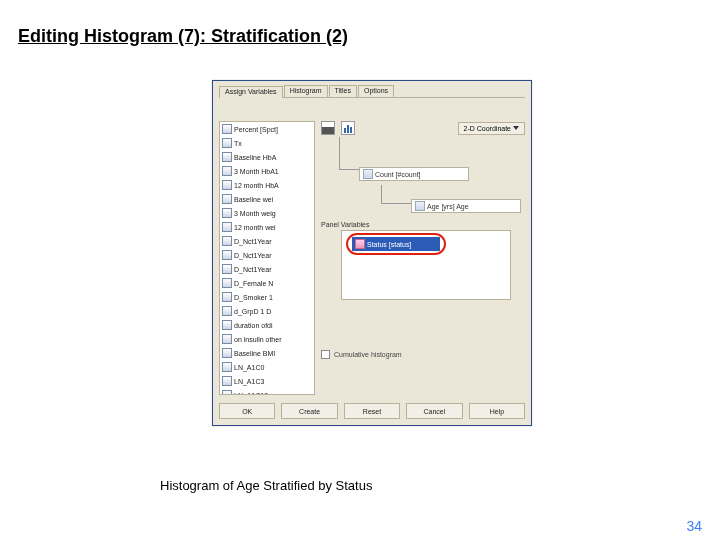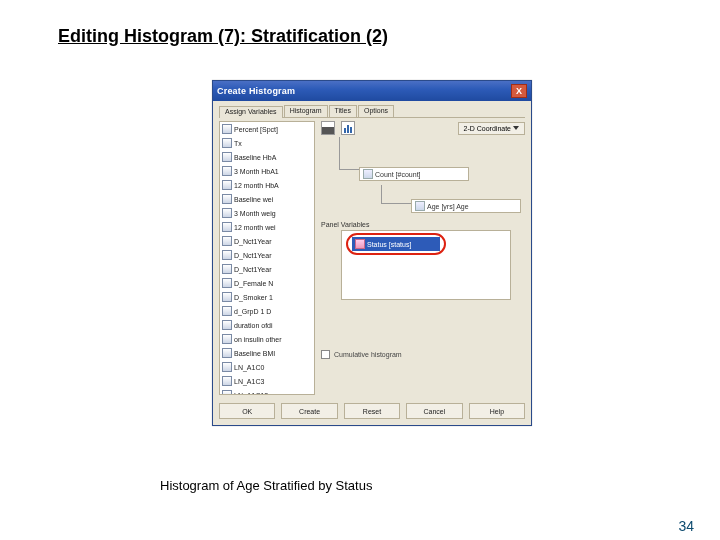--- a/index.html
+++ b/index.html
@@ -12,35 +12,34 @@
     overflow: hidden;
   }
   .slide-title {
     position: absolute;
     top: 26px;
     left: 18px;
     font-size: 18px;
     font-weight: bold;
     text-decoration: underline;
     color: #000;
-    margin-left: 40px;
   }
   .caption {
     position: absolute;
     top: 478px;
     left: 160px;
     font-size: 13px;
     color: #000;
   }
   .page-num {
     position: absolute;
     bottom: 6px;
-    right: 26px;
+    right: 18px;
     font-size: 14px;
-    color: #0c4a6e;
+    color: #3b82f6;
   }
   
   .dialog {
     position: absolute;
     top: 80px;
     left: 212px;
     width: 320px;
     height: 346px;
     border: 1px solid #2a4a8a;
     background: #eae6d8;
@@ -210,24 +209,20 @@
 </head>
 <body>
 
 <div class="slide-title">Editing Histogram (7): Stratification (2)</div>
 <div class="caption">Histogram of Age Stratified by Status</div>
 <div class="page-num">34</div>
 
 <div class="menubar-ghost"></div>
 
 <div class="dialog">
-  <div class="titlebar">
-    <span class="title-text">Create Histogram</span>
-    <span class="close">X</span>
-  </div>
 
   <div class="tabs">
     <div class="tab active">Assign Variables</div>
     <div class="tab">Histogram</div>
     <div class="tab">Titles</div>
     <div class="tab">Options</div>
   </div>
 
   <div class="panel">
     <div class="varlist">

